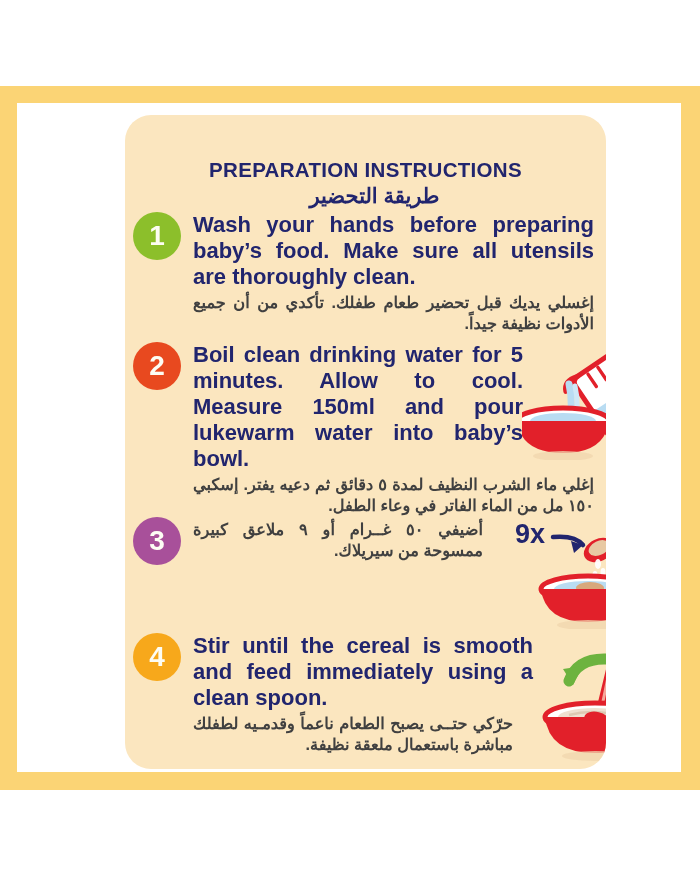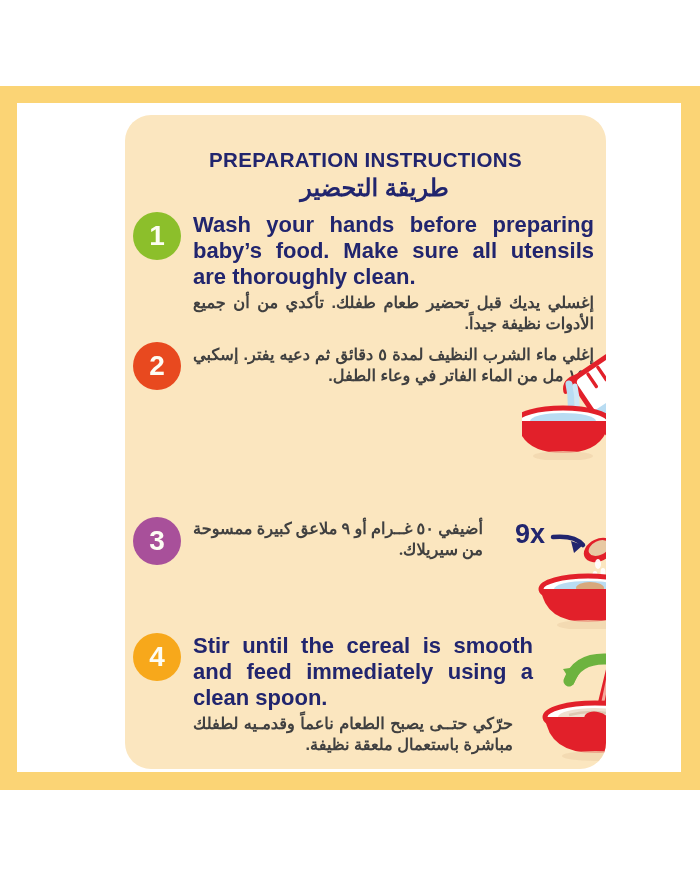--- a/index.html
+++ b/index.html
@@ -43,33 +43,33 @@
     height: 654px;
     background: #fbe6bf;
     border-radius: 26px;
     box-sizing: border-box;
     overflow: hidden;
   }
 
   
   .heading-wrap {
     text-align: center;
-    padding-top: 34px;
+    padding-top: 44px;
   }
   #title-en {
     color: #21256e;
     font-size: 20.5px;
     font-weight: bold;
     letter-spacing: 0.3px;
     line-height: 1.05;
     white-space: nowrap;
   }
   #title-ar {
     color: #21256e;
-    font-size: 24px;
+    font-size: 21px;
     font-weight: bold;
     line-height: 1.3;
     direction: rtl;
     margin-top: 1px;
     margin-left: 18px;
   }
 
   
   .step {
     position: relative;
@@ -119,21 +119,21 @@
   
   #step-1 { position: absolute; left: 0;  top: 97px;  width: 481px; }
   #step-2 { position: absolute; left: 0;  top: 227px; width: 481px; }
   #step-3 { position: absolute; left: 0;  top: 402px; width: 481px; }
   #step-4 { position: absolute; left: 0;  top: 518px; width: 481px; }
 
   
   #step-2 .step-body { padding-right: 0; }
   #s2-en { width: 330px; }
   #s3-en { width: 285px; }
-  #s3-ar { width: 290px; font-family: Liberation Serif, serif; }
+  #s3-ar { width: 290px; }
   #s4-en { width: 340px; }
   #s4-ar { width: 320px; }
 
   
   .art {
     position: absolute;
     pointer-events: none;
   }
   #art-water  { left: 329px; top: 0px;   width: 150px; height: 118px; }
   #art-spoon  { left: 320px; top: -8px;  width: 160px; height: 120px; }
@@ -165,20 +165,21 @@
     <div class="badge" style="background:#8cbf2b">1</div>
     <div class="step-body">
       <div class="txt-en">Wash your hands before preparing baby’s food. Make sure all utensils are thoroughly clean.</div>
       <div class="txt-ar">إغسلي يديك قبل تحضير طعام طفلك. تأكدي من أن جميع الأدوات نظيفة جيداً.</div>
     </div>
   </div>
 
   <div class="step" id="step-2">
     <div class="badge" style="background:#e8491f">2</div>
     <div class="step-body">
+      <div class="txt-en" id="s2-en">Boil clean drinking water for 5 minutes. Allow to cool. Measure 150ml and pour lukewarm water into baby’s bowl.</div>
       <div class="txt-ar">إغلي ماء الشرب النظيف لمدة ٥ دقائق ثم دعيه يفتر. إسكبي ١٥٠ مل من الماء الفاتر في وعاء الطفل.</div>
 
       <div class="art" id="art-water">
         <svg width="150" height="118" viewBox="0 0 150 118">
 
           <g transform="rotate(-34 96 48)">
             <path d="M70 14 h58 a7 7 0 0 1 7 7 v56 a7 7 0 0 1 -7 7 h-58 a7 7 0 0 1 -7 -7 v-56 a7 7 0 0 1 7 -7 z" fill="#ffffff" stroke="#e2202a" stroke-width="5"></path>
             <path d="M66 52 h66 v25 a7 7 0 0 1 -7 7 h-52 a7 7 0 0 1 -7 -7 z" fill="#b9dcf2"></path>
             <g stroke="#e2202a" stroke-width="3.4" stroke-linecap="round">
               <line x1="80" y1="18" x2="80" y2="33"></line>

